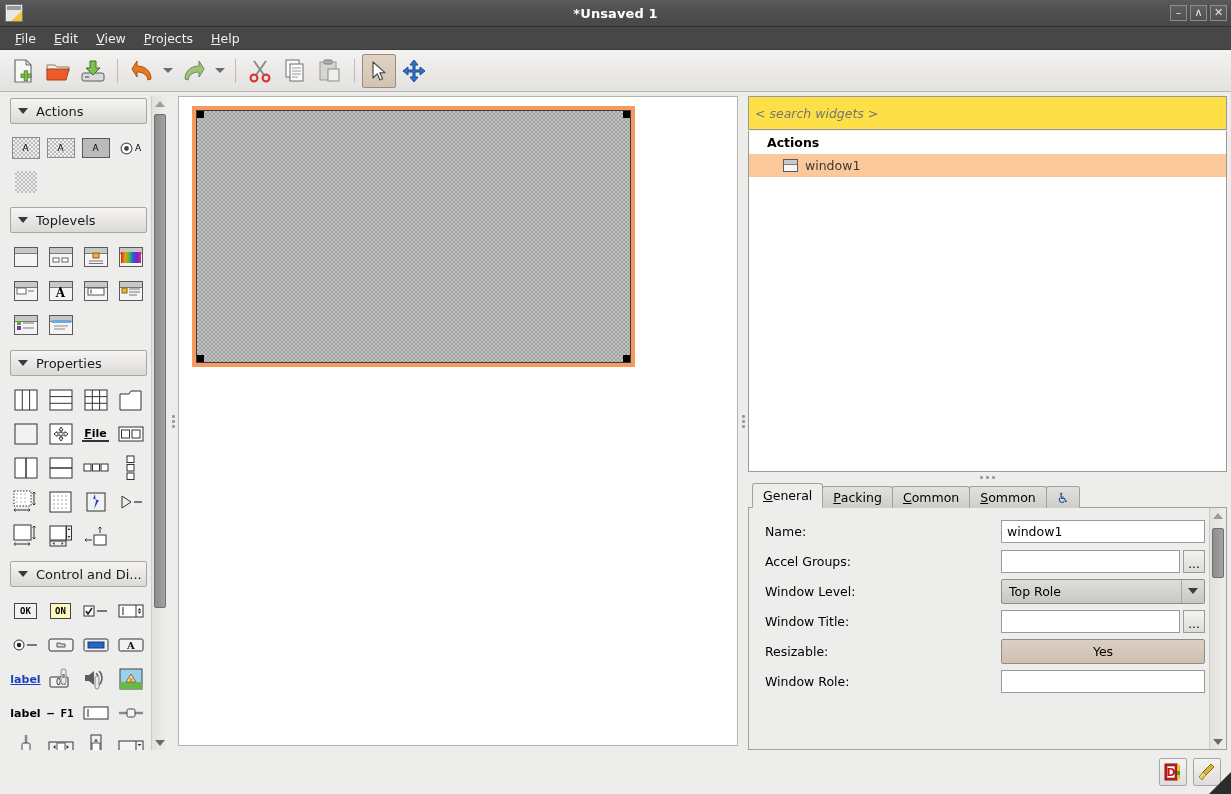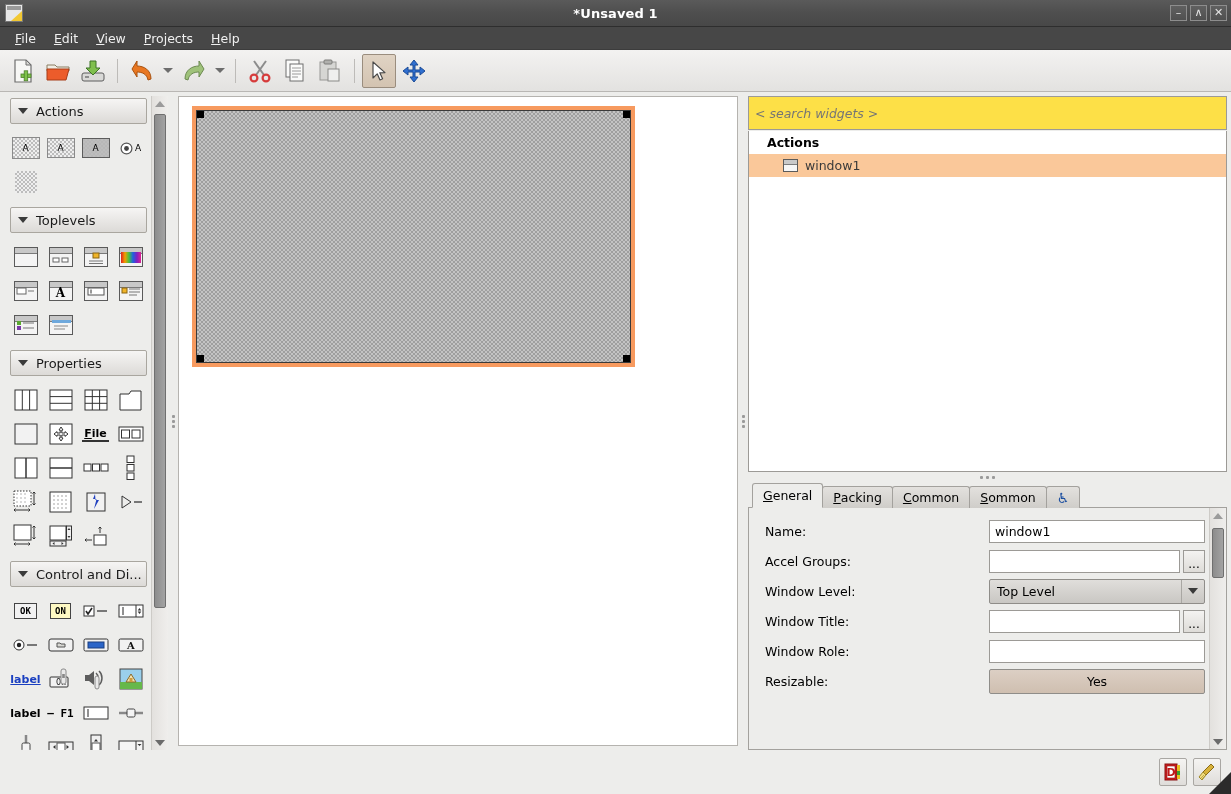--- a/index.html
+++ b/index.html
@@ -436,21 +436,21 @@
   }
   .props-table {
     flex: 1 1 auto;
     padding: 8px 4px 0 4px;
     overflow: hidden;
   }
   .prow {
     display: flex;
     align-items: center;
     height: 30px;
-    gap: 4px;
+    gap: 16px;
   }
   .plabel {
     width: 232px;
     font-size: 12.5px;
     padding-left: 12px;
     box-sizing: border-box;
     flex: 0 0 auto;
   }
   .pfield {
     flex: 1 1 auto;
@@ -1179,47 +1179,47 @@
               <div class="pfield">
                 <div class="ptext"></div>
                 <div class="pdots">...</div>
               </div>
             </div>
 
             <div class="prow">
               <div class="plabel">Window Level:</div>
               <div class="pfield">
                 <div class="pcombo">
-                  <span>Top Level</span>
+                  <span>Top Role</span>
                   <span class="sep">
                       <span class="tri"></span>
                     </span>
                 </div>
               </div>
             </div>
 
             <div class="prow">
               <div class="plabel">Window Title:</div>
               <div class="pfield">
                 <div class="ptext"></div>
                 <div class="pdots">...</div>
               </div>
             </div>
 
             <div class="prow">
+              <div class="plabel">Resizable:</div>
+              <div class="pfield">
+                <div class="ptoggle">Yes</div>
+              </div>
+            </div>
+
+            <div class="prow">
               <div class="plabel">Window Role:</div>
               <div class="pfield">
                 <div class="ptext"></div>
-              </div>
-            </div>
-
-            <div class="prow">
-              <div class="plabel">Resizable:</div>
-              <div class="pfield">
-                <div class="ptoggle">Yes</div>
               </div>
             </div>
 
           </div>
           <div class="props-sb">
             <div class="sb-up">
                 <i></i>
               </div>
             <div class="sb-thumb2"></div>
             <div class="sb-down" style="position:absolute;bottom:0;left:0;right:0;">

